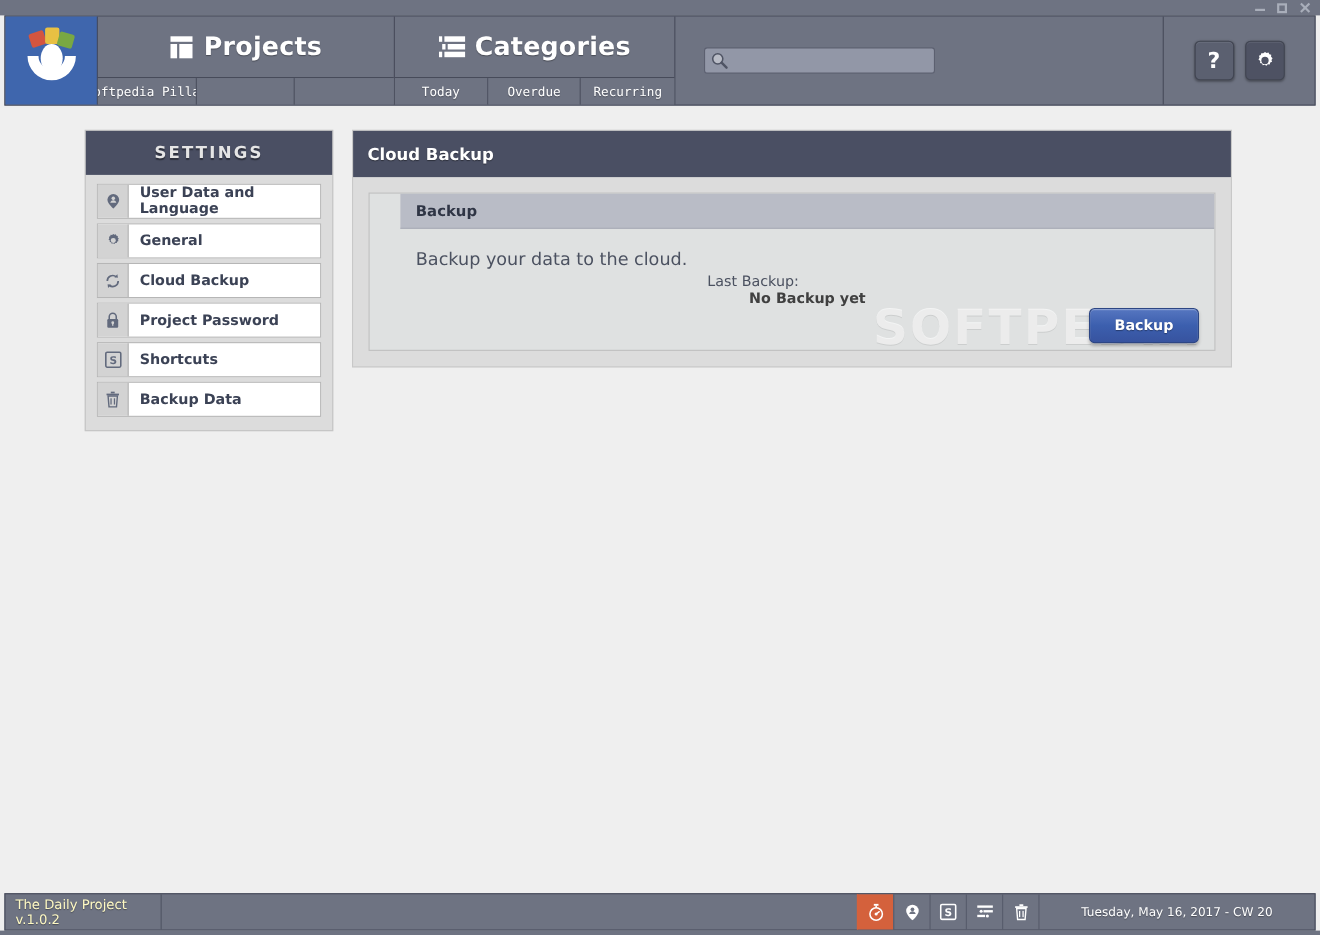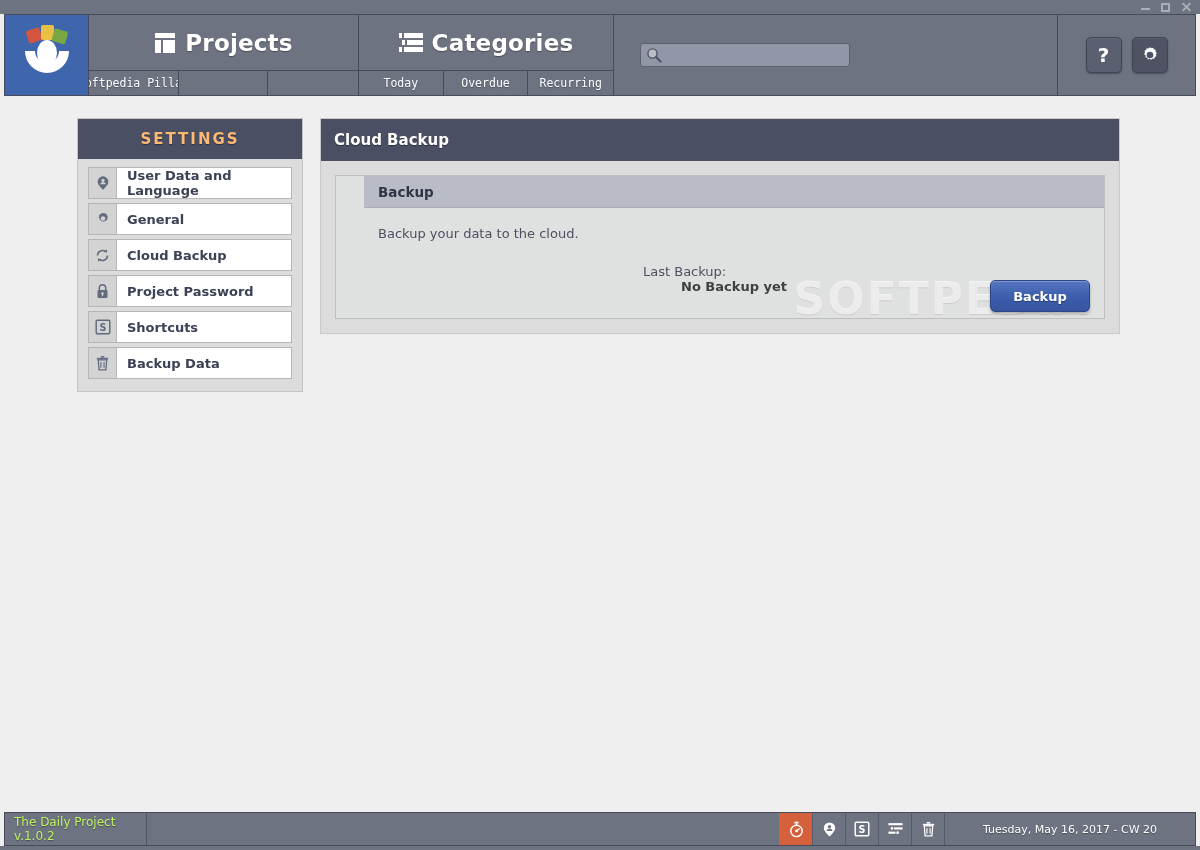--- a/index.html
+++ b/index.html
@@ -141,21 +141,21 @@
   .settings-panel {
     position: absolute; left: 77px; top: 20px;
     width: 226px;
     background: #dcdcdc;
     border: 1px solid #c4c4c4;
     padding: 0 0 8px 0;
   }
   .settings-header {
     height: 40px;
     background: #4a4f63;
-    color: #fdba74;
+    color: #e5e5e5;
     font-size: 15px;
     font-weight: bold;
     letter-spacing: 2px;
     display: flex; align-items: center; justify-content: center;
     text-shadow: 0 1px 1px rgba(0,0,0,.4);
   }
   .settings-list { padding: 8px 10px 0 10px; }
   .settings-item {
     display: flex; align-items: center;
     height: 32px;
@@ -213,23 +213,23 @@
     padding-left: 14px;
     font-size: 13.5px; font-weight: bold;
     color: #2f3545;
   }
   .card-body {
     padding: 18px 14px 16px 14px;
     min-height: 110px;
     position: relative;
   }
   .card-desc {
-    font-size: 13px;
+    font-size: 16px;
     color: #4b5160;
-    margin-bottom: 23px;
+    margin-bottom: 4px;
   }
   .kv-row { display: flex; align-items: center; font-size: 13px; flex-direction: column; }
   .kv-key { width: 182px; color: #4b5160; }
   .kv-val { color: #404040; font-weight: bold; }
 
   .watermark {
     position: absolute;
     right: 14px; bottom: -6px;
     font-size: 44px;
     font-weight: bold;
@@ -260,21 +260,21 @@
     width: 1192px; height: 34px;
     background: #6e7382;
     border: 1px solid #474b5a;
     display: flex; align-items: stretch;
   }
   .foot-version {
     width: 142px;
     border-right: 1px solid #4f5463;
     display: flex; align-items: center;
     padding-left: 9px;
-    color: #bef264;
+    color: #fef9c3;
     font-size: 12px;
     text-shadow: 0 1px 1px rgba(0,0,0,.35);
   }
   .foot-spacer { flex: 1 1 auto; }
   .foot-tools { display: flex; align-items: stretch; }
   .ftool {
     width: 33px;
     border-left: 1px solid #565b6b;
     display: flex; align-items: center; justify-content: center;
     cursor: pointer;

